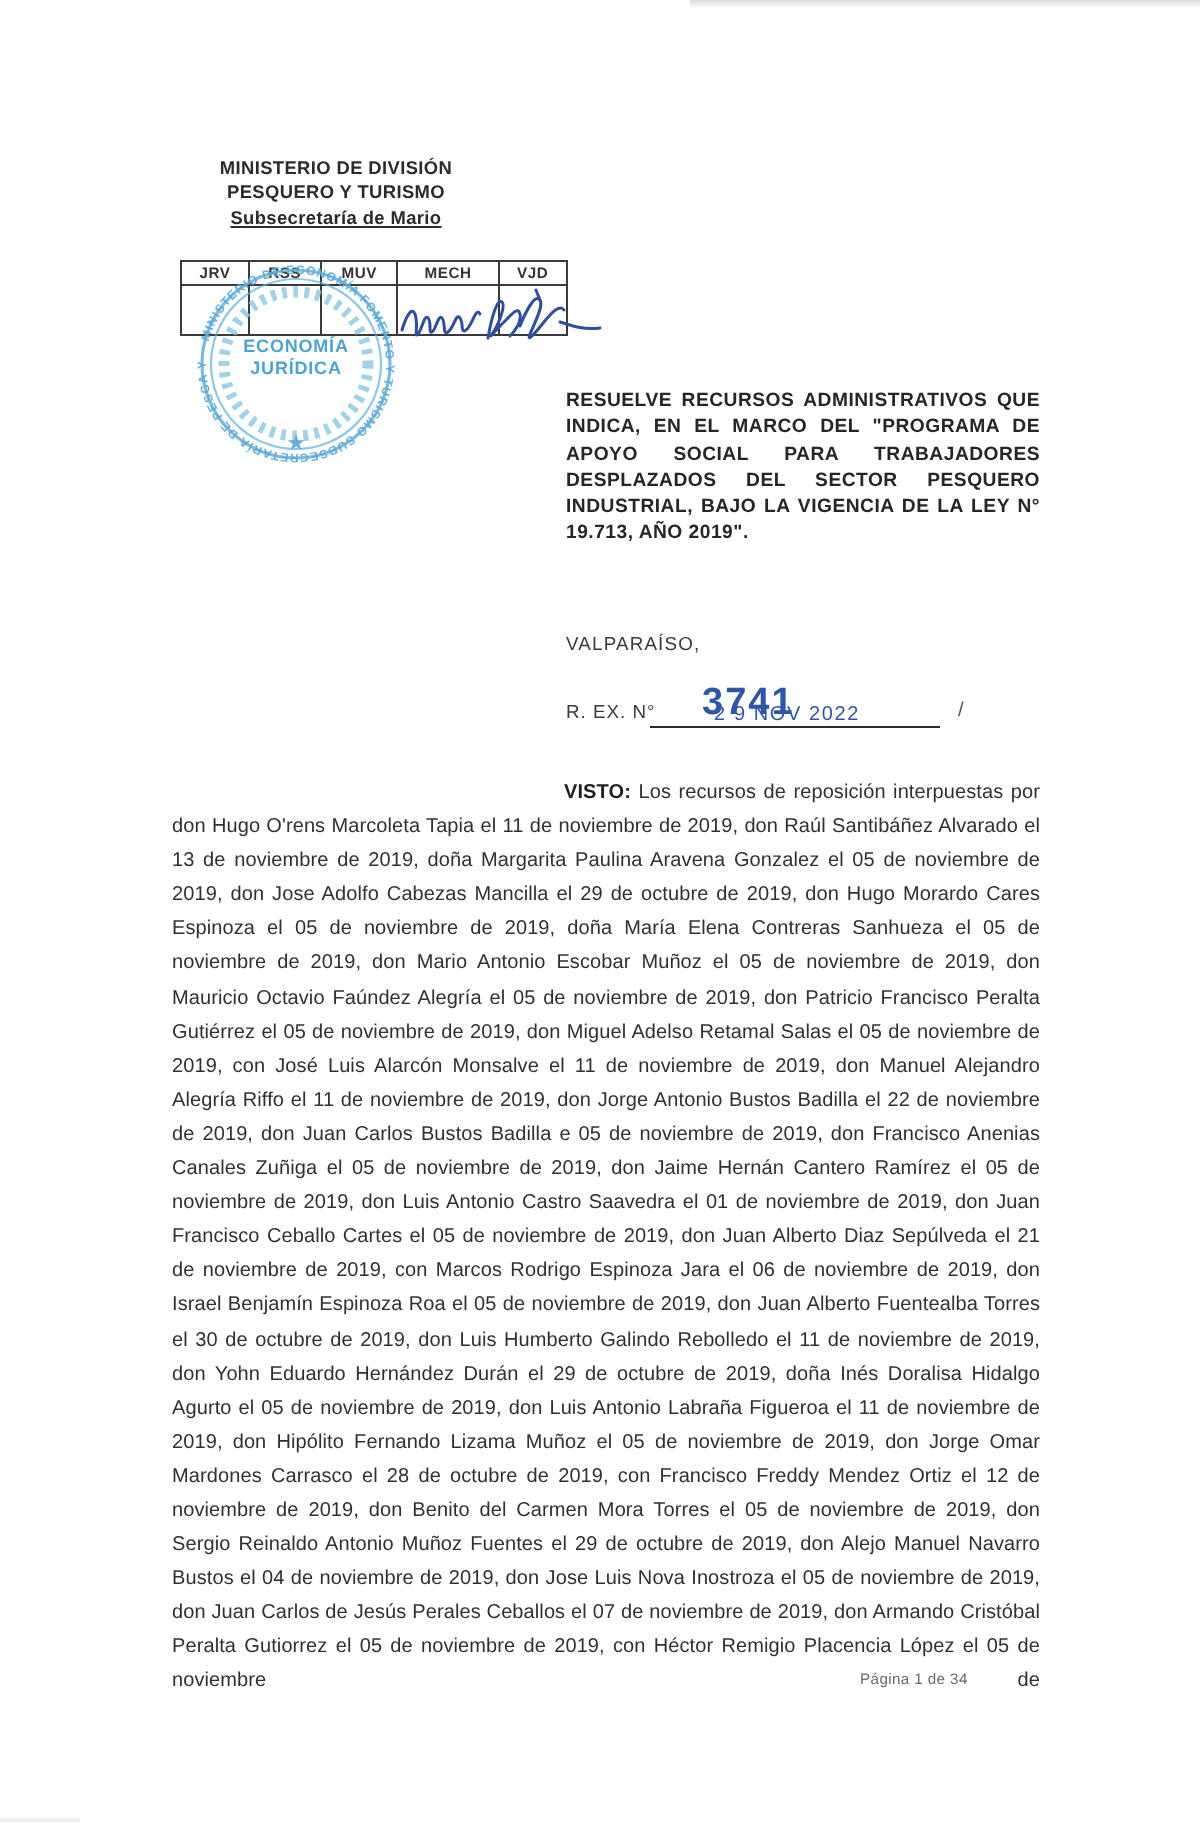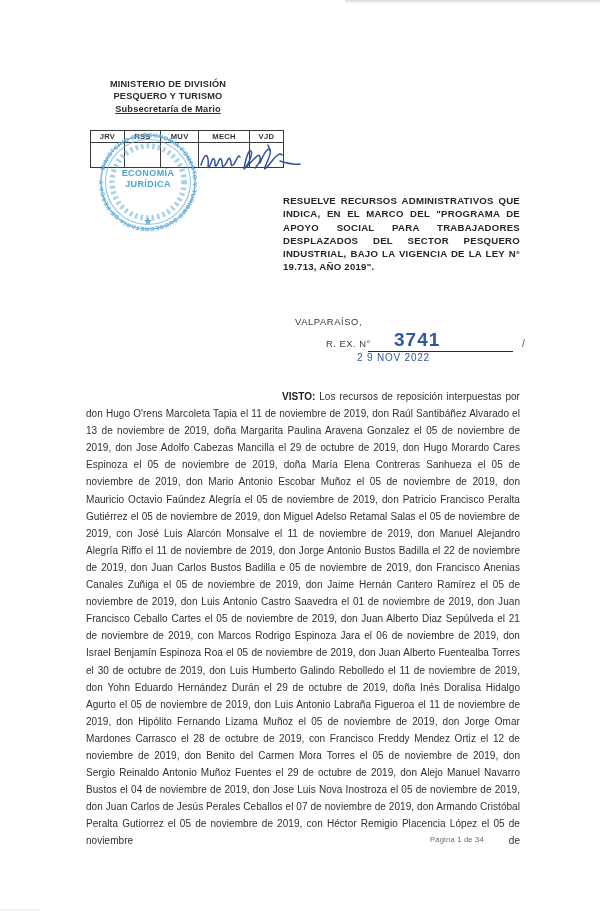--- a/index.html
+++ b/index.html
@@ -124,41 +124,39 @@
   }
 
   
   .place {
     position: absolute;
     left: 283px;
     top: 316px;
     font-size: 9.4px;
     letter-spacing: .6px;
     color: #3a3a3a;
-    margin-left: 12px;
   }
   .datestamp {
     position: absolute;
     left: 357px;
     top: 312px;
     font-size: 10px;
     font-weight: normal;
     letter-spacing: .8px;
     color: #2F56A6;
     margin-top: 40px;
   }
 
   
   .resline {
     position: absolute;
     left: 283px;
-    top: 332px;
+    top: 344px;
     width: 215px;
     height: 22px;
-    margin-left: 43px;
   }
   .res-label {
     position: absolute;
     left: 0;
     top: 6px;
     font-size: 9.4px;
     letter-spacing: .5px;
     color: #3a3a3a;
   }
   .res-rule {

